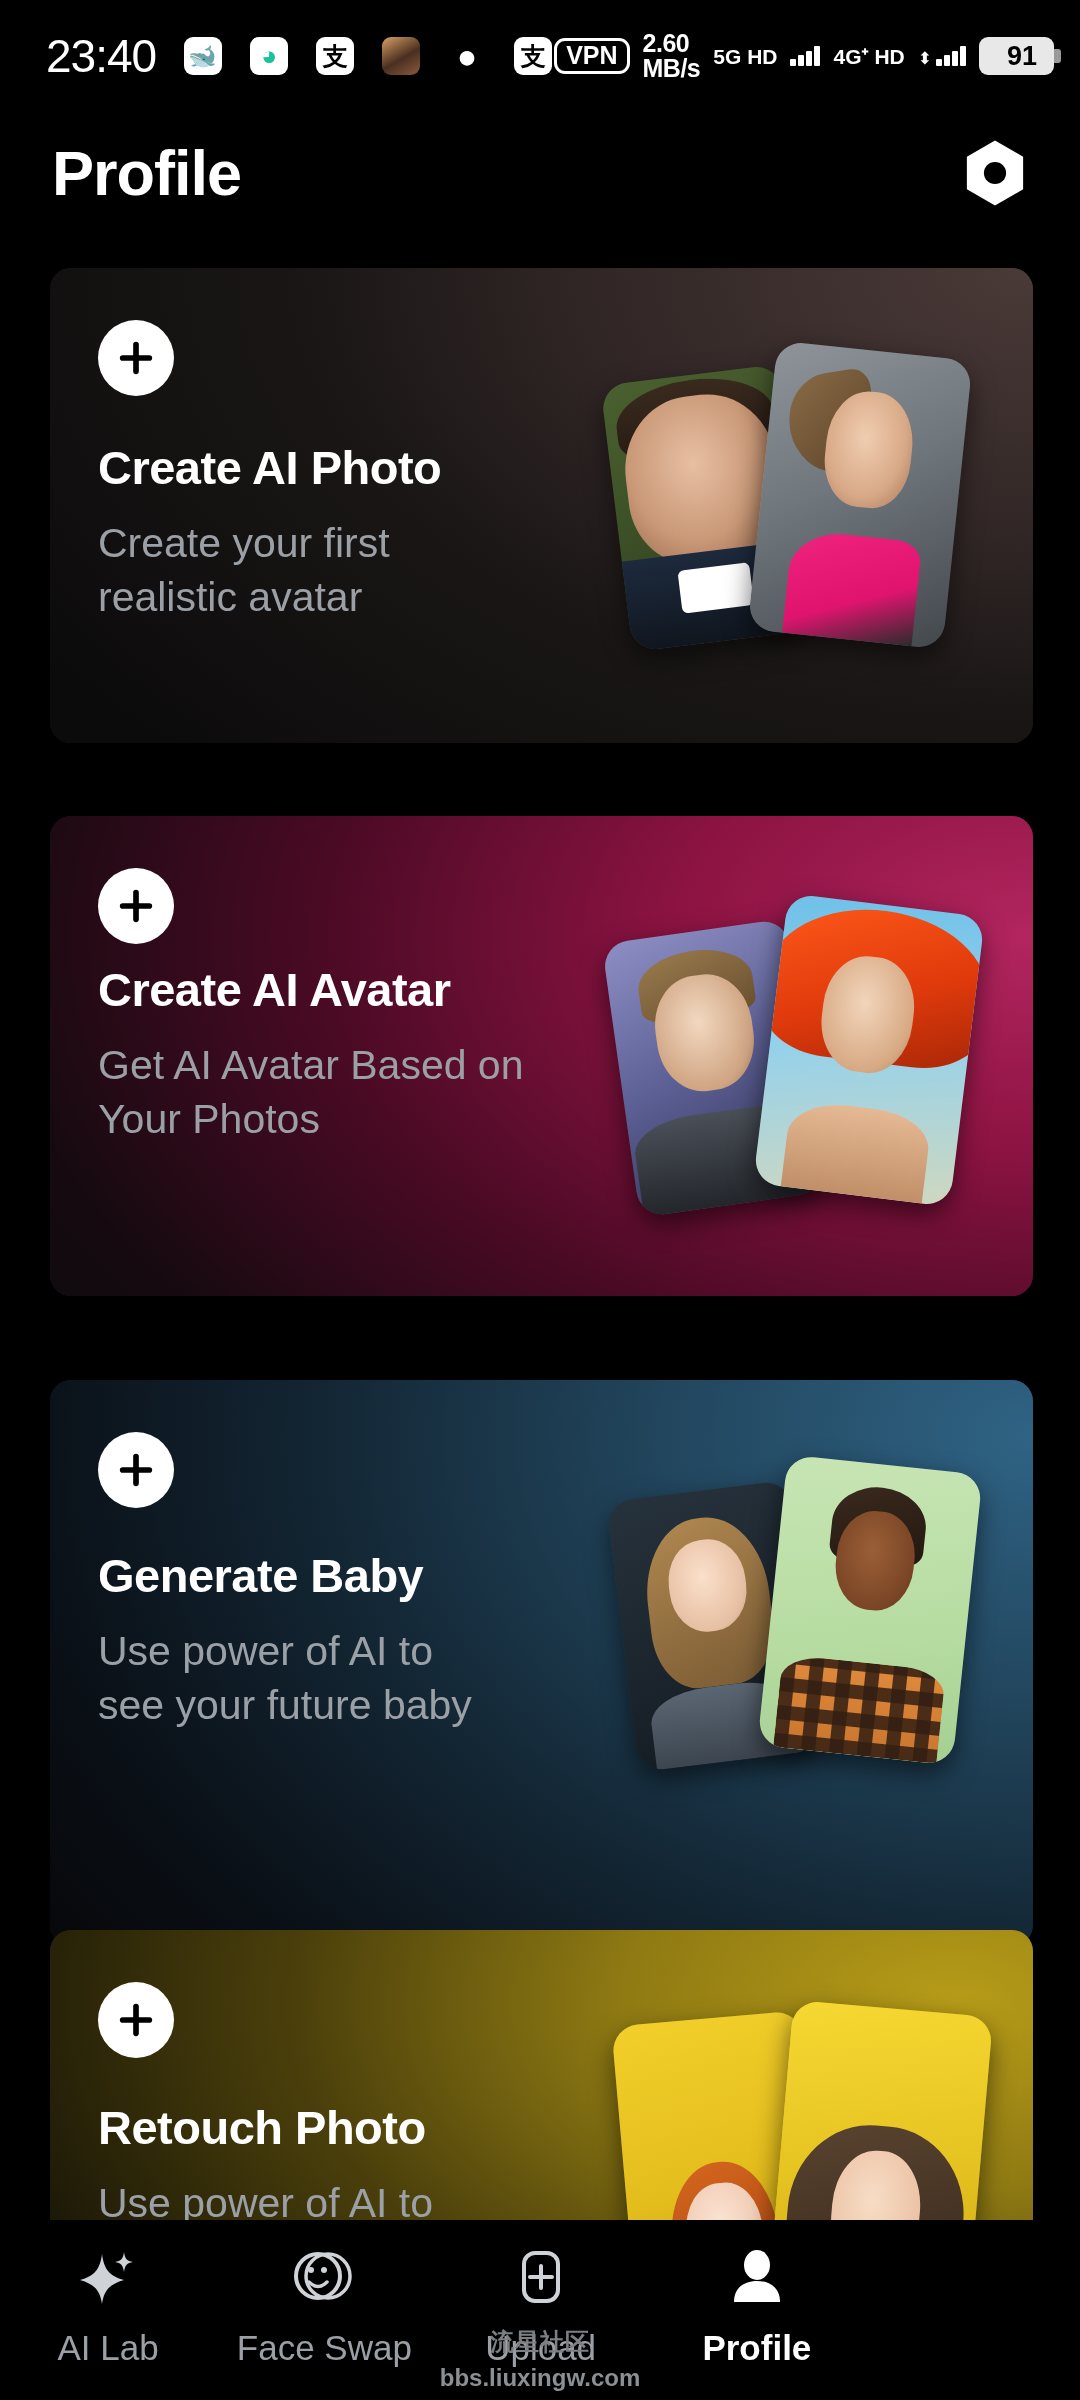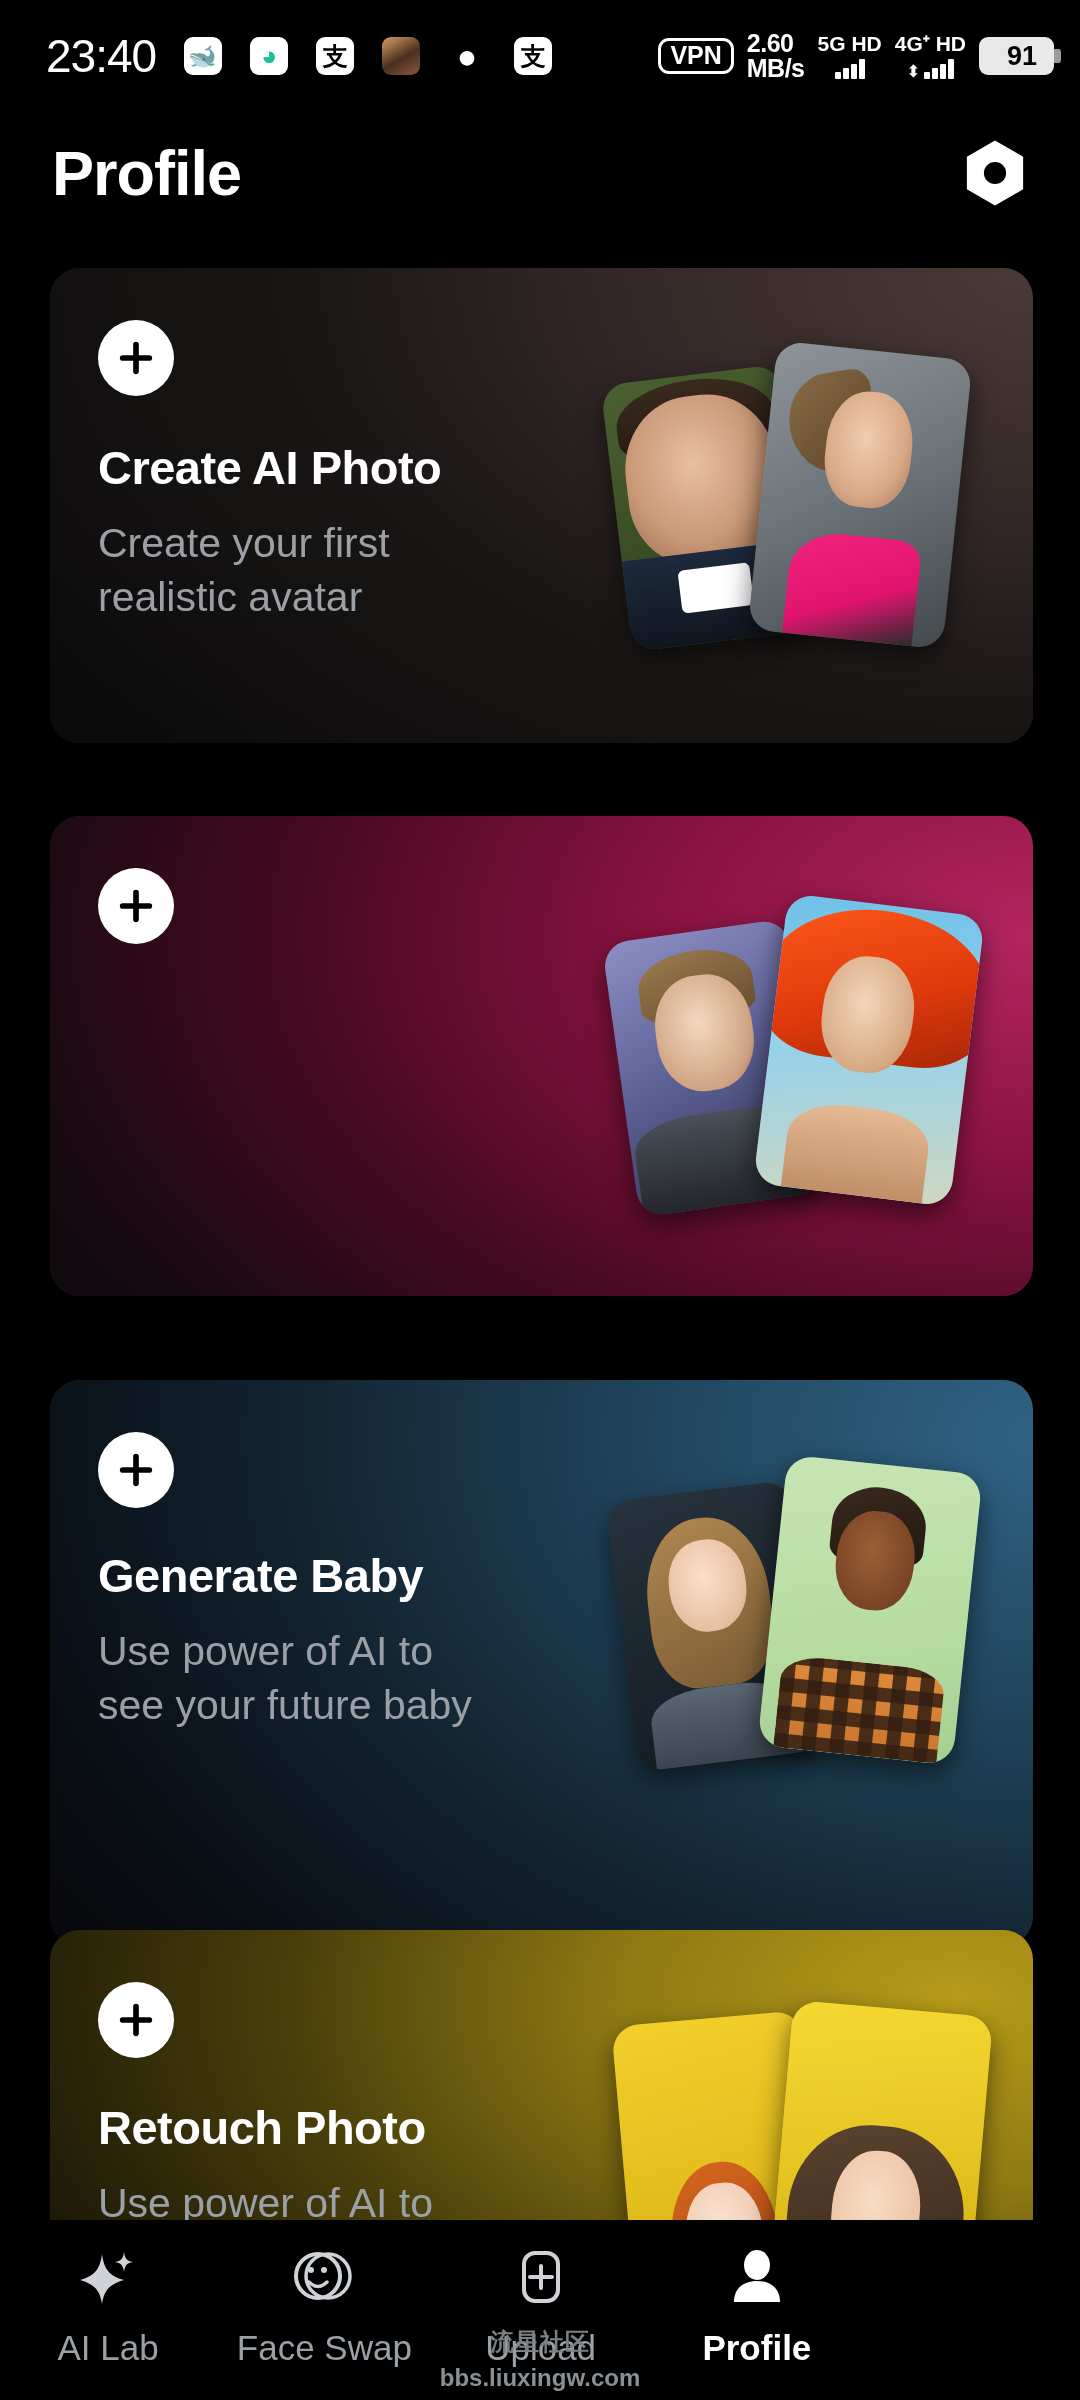--- a/index.html
+++ b/index.html
@@ -25,21 +25,21 @@
   .ic-spiral{ background:#fff; color:#16c39a; font-size:27px; font-weight:bold; }
   .ic-alipay{ background:#fff; color:#000; font-size:25px; font-weight:700; }
   .ic-game{ background:linear-gradient(150deg,#d9a066,#4a2f20 55%,#8a5a3c); color:#fff; font-size:14px;}
   .ic-bubble{ background:#000; color:#fff; font-size:34px; }
 
   .sb-right{ display:flex; align-items:center; gap:13px; }
   .vpn{ border:3px solid #fff; border-radius:11px; color:#fff;
         font-size:25px; font-weight:700; padding:1px 9px 3px; line-height:1.05; }
   .netspeed{ color:#fff; font-size:25px; font-weight:700; line-height:1.0;
              text-align:left; letter-spacing:-0.5px; }
-  .sig-group{ display:flex; flex-direction:column; align-items:center; gap:5px; }
+  .sig-group{ display:flex; flex-direction:row; align-items:center; gap:13px; }
   .sig-label{ color:#fff; font-size:21px; font-weight:700; letter-spacing:0px; line-height:1; }
   .bars{ display:flex; align-items:flex-end; gap:2px; height:20px; }
   .bars i{ display:block; width:6px; background:#fff; border-radius:1px; }
   .bars i:nth-child(1){height:7px} .bars i:nth-child(2){height:11px}
   .bars i:nth-child(3){height:15px} .bars i:nth-child(4){height:20px}
   .sig-row{ display:flex; align-items:flex-end; gap:4px; }
   .updown{ color:#fff; font-size:17px; line-height:0.8; }
   .battery{ position:relative; width:75px; height:38px; border-radius:9px;
             background:#e8e8e8; display:flex; align-items:center;
             justify-content:center;padding-left:11px; }
@@ -50,21 +50,21 @@
   
   .header{ position:absolute; top:118px; left:0; width:1080px; height:110px;
            display:flex; align-items:center; justify-content:space-between;
            padding:0 48px 0 52px; }
   .page-title{ color:#fff; font-size:63px; font-weight:bold; letter-spacing:-1px; }
   .hexbtn{ width:74px; height:74px; display:flex; align-items:center; justify-content:center; }
   .hexbtn svg{ width:74px; height:74px; display:block; }
 
   
   .cards{ position:absolute; top:268px; left:0; width:1080px; height:1952px; overflow:hidden; }
-  .card{ position:absolute; left:50px; width:983px; border-radius:30px; overflow:hidden; }
+  .card{ position:absolute; left:50px; width:983px; border-radius:21px; overflow:hidden; }
   .card .bgfill{ position:absolute; inset:0; }
   .card-inner{ position:relative; width:100%; height:100%; }
 
   .plus{ position:absolute; left:48px; top:52px; width:76px; height:76px;
          border-radius:50%; background:#fff; display:flex;
          align-items:center; justify-content:center; }
   .plus svg{ width:40px; height:40px; }
 
   .ctext{ position:absolute; left:48px; width:430px; }
   .ctitle{ color:#fff; font-size:47px; font-weight:bold; line-height:1.1;
@@ -270,20 +270,24 @@
   <div class="card c2" style="top:548px; height:480px;">
     <div class="bgfill" style="background:
            radial-gradient(130% 160% at 100% 25%, #b3255f 0%, #8c1342 28%, #4a0a24 56%, #150a10 82%, #0a0a0c 100%),
            linear-gradient(90deg,#131519 0%,#121216 40%,#2a0d1c 100%);"></div>
     <div class="card-inner">
       <div class="plus">
         <svg viewBox="0 0 24 24">
           <path d="M12 4 L12 20 M4 12 L20 12" stroke="#000" stroke-width="3.4" stroke-linecap="round"></path>
         </svg>
       </div>
+      <div class="ctext" style="top:148px;">
+        <div class="ctitle">Create AI Avatar</div>
+        <div class="csub">Get AI Avatar Based on Your Photos</div>
+      </div>
       <div class="pair" style="left:570px; top:84px; width:360px; height:310px;">
         <div class="ph ph1">
           <div class="inner">
               <div class="hair"></div>
               <div class="face"></div>
               <div class="armor"></div>
             </div>
         </div>
         <div class="ph ph2">
           <div class="inner">

